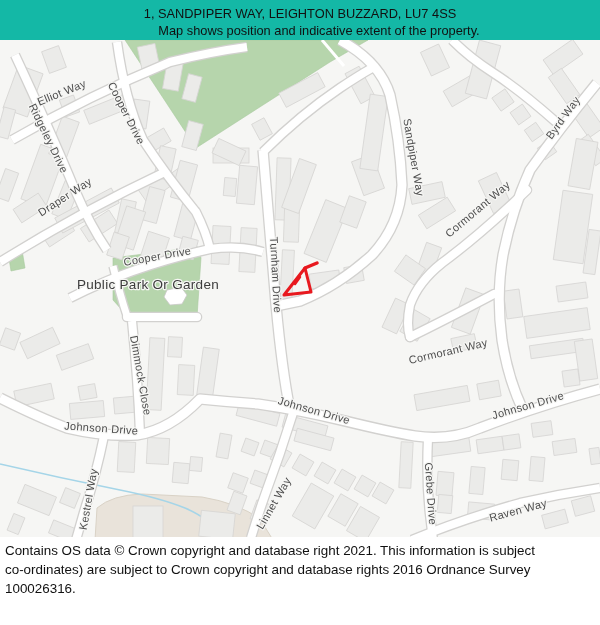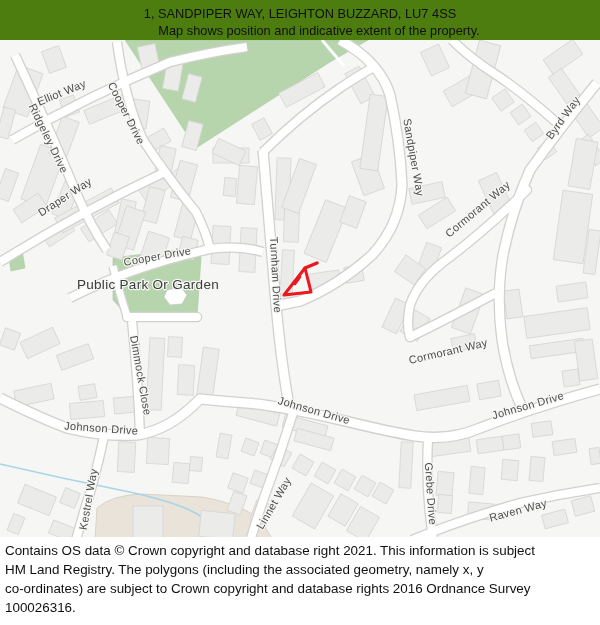--- a/index.html
+++ b/index.html
@@ -1,17 +1,17 @@
 <!DOCTYPE html>
 <html><head>
 <meta charset="utf-8">
 <style>
   html,body{margin:0;padding:0;background:#ffffff;}
   body{width:600px;height:625px;font-family:"Liberation Sans","DejaVu Sans",sans-serif;overflow:hidden;}
-  #titlebar{height:40px;text-align:center;padding-top:5px;box-sizing:border-box;background:#4d7c0f;}
+  #titlebar{height:40px;text-align:center;padding-top:5px;box-sizing:border-box;background:#14b8a6;}
   #title-line1{font-size:12.8px;color:#111;line-height:17px;}
   #title-line2{font-size:12.8px;color:#111;line-height:17px;padding-left:38px;}
   #mapwrap{width:600px;height:497px;position:relative;}
   #footer{padding:4px 5px 0 5px;background:#ffffff;}
   .footer-line{font-size:13.4px;color:#111;line-height:19px;white-space:nowrap;}
   svg text{font-family:"Liberation Sans","DejaVu Sans",sans-serif;}
 </style>
 </head>
 <body>
 
@@ -225,16 +225,15 @@
       <text x="427" y="494" text-anchor="middle" font-size="11" fill="#4d4d4d" stroke="#f6f6f4" stroke-width="2.5" paint-order="stroke" stroke-linejoin="round" letter-spacing="0.3" transform="rotate(86 427 494)">Grebe Drive</text>
       <text x="519" y="514" text-anchor="middle" font-size="11" fill="#4d4d4d" stroke="#f6f6f4" stroke-width="2.5" paint-order="stroke" stroke-linejoin="round" letter-spacing="0.3" transform="rotate(-15 519 514)">Raven Way</text>
       <path d="M305,268 L311,292 L284,295 Z" stroke="#e8191f" stroke-width="3" fill="none" stroke-linejoin="round"></path>
       <path d="M305,268 L317,263" stroke="#e8191f" stroke-width="3.5" fill="none" stroke-linecap="round"></path>
       <path d="M295,284 L300,277" stroke="#e8191f" stroke-width="2.5" fill="none" stroke-linecap="round"></path>
     </svg>
 </div>
 
 <div id="footer">
     <div class="footer-line">Contains OS data © Crown copyright and database right 2021. This information is subject</div>
-    <div class="footer-line">HM Land Registry. The polygons (including the associated geometry, namely x, y</div>
     <div class="footer-line">co-ordinates) are subject to Crown copyright and database rights 2016 Ordnance Survey</div>
     <div class="footer-line">100026316.</div>
   </div>
 
 </body></html>

